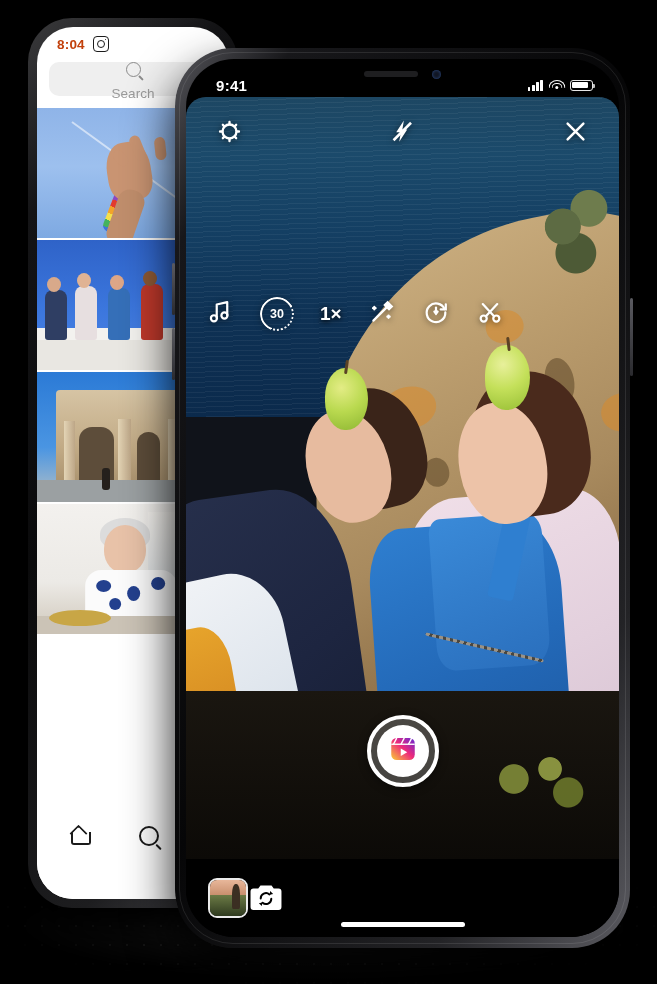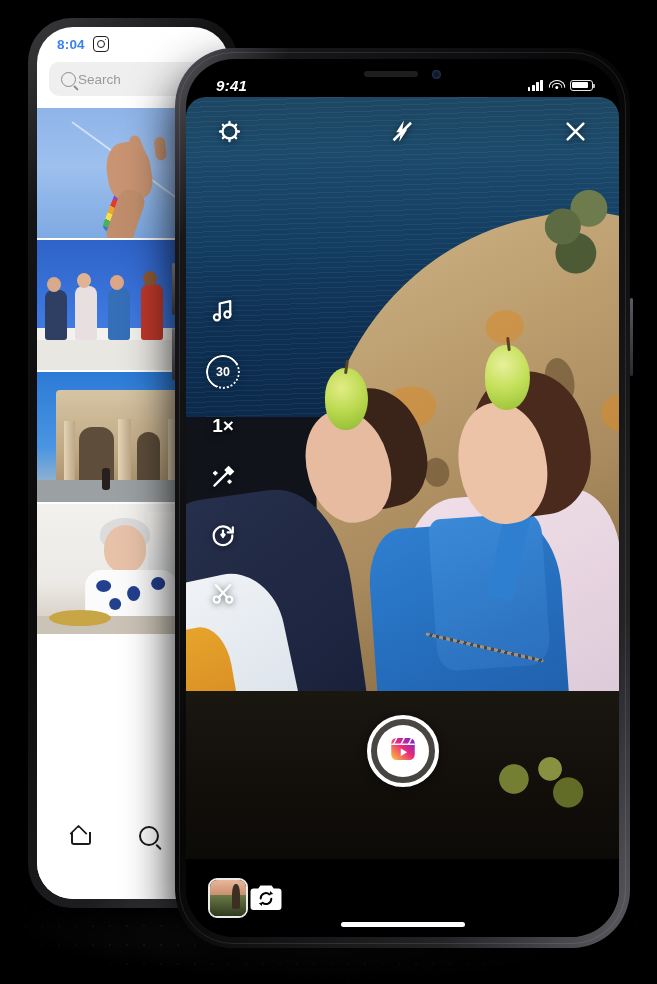--- a/index.html
+++ b/index.html
@@ -17,27 +17,27 @@
     -webkit-mask-image:radial-gradient(ellipse at 50% 35%,#000 0%,rgba(0,0,0,.45) 50%,transparent 78%);
     mask-image:radial-gradient(ellipse at 50% 35%,#000 0%,rgba(0,0,0,.45) 50%,transparent 78%);}
 
   
   .phone-back{position:absolute;left:28px;top:18px;width:210px;height:890px;
     border-radius:44px;background:linear-gradient(135deg,#3a3a3c 0%,#141416 18%,#0a0a0b 50%,#1d1d1f 86%,#46464a 100%);
     padding:9px;box-sizing:border-box;box-shadow:0 18px 36px rgba(0,0,0,.85);}
   .phone-back-inner{width:100%;height:100%;border-radius:36px;background:#fff;overflow:hidden;position:relative;}
 
   .bstatus{height:30px;display:flex;align-items:center;gap:8px;padding:4px 0 0 20px;box-sizing:border-box;}
-  .bstatus .btime{font-size:13.5px;font-weight:700;color:#3b82f6;letter-spacing:.2px;}
+  .bstatus .btime{font-size:13.5px;font-weight:700;color:#c2410c;letter-spacing:.2px;}
   .ig-glyph{width:14px;height:14px;border:1.7px solid #1b1b1b;border-radius:4px;position:relative;}
   .ig-glyph::before{content:"";position:absolute;left:50%;top:50%;transform:translate(-50%,-50%);
     width:6px;height:6px;border:1.6px solid #1b1b1b;border-radius:50%;}
   .ig-glyph::after{content:"";position:absolute;right:1.5px;top:1.5px;width:1.8px;height:1.8px;background:#1b1b1b;border-radius:50%;}
 
-  .bsearch{margin:5px 12px 0 12px;height:34px;background:#efefef;border-radius:10px;display:flex;align-items:center;gap:2px;padding:0 12px;box-sizing:border-box;}
+  .bsearch{margin:5px 12px 0 12px;height:34px;background:#efefef;border-radius:10px;display:flex;align-items:center;gap:9px;padding:0 12px;box-sizing:border-box;flex-direction:column;}
   .mag{width:13px;height:13px;border:1.9px solid #8b8b8b;border-radius:50%;position:relative;flex:0 0 auto;}
   .mag::after{content:"";position:absolute;right:-4px;bottom:-3px;width:6px;height:1.9px;background:#8b8b8b;transform:rotate(45deg);border-radius:2px;}
   .bsearch .ph{font-size:13.5px;color:#9a9a9a;white-space:nowrap;}
 
   .chips{margin:12px 0 0 0;padding-left:12px;display:flex;gap:8px;}
   .chip{border:1px solid #dcdcdc;border-radius:9px;padding:8px 22px;font-size:13px;font-weight:700;color:#121212;background:#fff;white-space:nowrap;}
 
   .grid{margin-top:12px;display:flex;flex-direction:column;gap:2px;}
   .gcell{position:relative;width:100%;height:130px;overflow:hidden;}
   .multi-icon{position:absolute;right:9px;top:9px;width:15px;height:15px;}
@@ -93,21 +93,21 @@
   .phone-front::after{content:"";position:absolute;inset:4px;border-radius:54px;border:1px solid rgba(255,255,255,.10);pointer-events:none;}
   .btn-power{position:absolute;right:-3px;top:250px;width:3px;height:78px;border-radius:2px;background:linear-gradient(180deg,#5a5a60,#2a2a2e);}
   .btn-volup{position:absolute;left:-3px;top:215px;width:3px;height:52px;border-radius:2px;background:linear-gradient(180deg,#5a5a60,#2a2a2e);}
   .btn-voldn{position:absolute;left:-3px;top:280px;width:3px;height:52px;border-radius:2px;background:linear-gradient(180deg,#5a5a60,#2a2a2e);}
   .phone-front-inner{width:100%;height:100%;border-radius:48px;background:#000;overflow:hidden;position:relative;}
 
   .notch{position:absolute;left:50%;top:0;transform:translateX(-50%);width:172px;height:30px;background:#000;border-radius:0 0 20px 20px;z-index:9;display:flex;align-items:center;justify-content:center;gap:14px;}
   .speaker{width:54px;height:6px;border-radius:3px;background:#1e1e20;}
   .frontcam{width:9px;height:9px;border-radius:50%;background:#111624;box-shadow:inset 0 0 3px #2e4f8a;}
 
-  .fstatus{position:absolute;left:0;top:0;width:100%;height:48px;display:flex;align-items:center;justify-content:space-between;padding:4px 26px 0 30px;box-sizing:border-box;z-index:10;font-style:italic;}
+  .fstatus{position:absolute;left:0;top:0;width:100%;height:48px;display:flex;align-items:center;justify-content:space-between;padding:4px 26px 0 30px;box-sizing:border-box;z-index:10;}
   .ftime{font-size:15px;font-weight:700;color:#fff;letter-spacing:.3px;}
   .fright{display:flex;align-items:center;gap:6px;}
   .bars{display:flex;align-items:flex-end;gap:1.6px;height:11px;}
   .bars i{display:block;width:2.6px;background:#fff;border-radius:.6px;}
   .bars i:nth-child(1){height:4px;}.bars i:nth-child(2){height:6px;}
   .bars i:nth-child(3){height:8.5px;}.bars i:nth-child(4){height:11px;}
   .wifi{width:15px;height:11px;position:relative;}
   .wifi i{position:absolute;left:50%;transform:translateX(-50%);border:1.7px solid #fff;border-bottom:none;border-radius:50% 50% 0 0 / 100% 100% 0 0;}
   .wifi i.w1{width:15px;height:7px;top:0;}
   .wifi i.w2{width:9px;height:4.5px;top:3px;}
@@ -160,21 +160,21 @@
   .p2-bib{left:57%;top:55%;width:26%;height:20%;background:linear-gradient(160deg,#3a8ad8,#2a6fbd);border-radius:10% 14% 18% 16%;transform:rotate(-4deg);}
   .p2-strap{left:72%;top:52%;width:6%;height:14%;background:#2f7fd0;border-radius:4px;transform:rotate(12deg);}
   .p2-chain{left:55%;top:72%;width:28%;height:3px;background:repeating-linear-gradient(90deg,#9a9286 0 4px,#4a463e 4px 7px);transform:rotate(13deg);border-radius:2px;}
   .p2-hand{left:46%;top:88%;width:16%;height:10%;background:#e4b89d;border-radius:44% 40% 38% 44%;transform:rotate(-4deg);}
 
   
   .ctop{position:absolute;left:0;top:8px;width:100%;height:56px;display:flex;align-items:center;justify-content:space-between;padding:0 30px;box-sizing:border-box;z-index:6;}
   .ic{filter:drop-shadow(0 1px 3px rgba(0,0,0,.55));cursor:pointer;}
 
   
-  .crail{position:absolute;left:20px;top:200px;z-index:6;display:flex;flex-direction:column;align-items:center;gap:26px;}
+  .crail{position:absolute;left:20px;top:200px;z-index:6;display:flex;flex-direction:row;align-items:center;gap:26px;}
   .speed-txt{color:#fff;font-size:19px;font-weight:700;text-shadow:0 1px 4px rgba(0,0,0,.6);}
   .dur-wrap{position:relative;width:34px;height:34px;}
   .dur-ring{position:absolute;inset:0;border-radius:50%;border:2.2px solid #fff;
     -webkit-mask-image:conic-gradient(from 200deg,#000 0 62%,transparent 62% 100%);
     mask-image:conic-gradient(from 200deg,#000 0 62%,transparent 62% 100%);}
   .dur-dots{position:absolute;inset:0;border-radius:50%;border:2.2px dotted rgba(255,255,255,.95);
     -webkit-mask-image:conic-gradient(from 200deg,transparent 0 60%,#000 60% 100%);
     mask-image:conic-gradient(from 200deg,transparent 0 60%,#000 60% 100%);}
   .dur-num{position:absolute;inset:0;display:flex;align-items:center;justify-content:center;color:#fff;font-size:12.5px;font-weight:700;}
 

